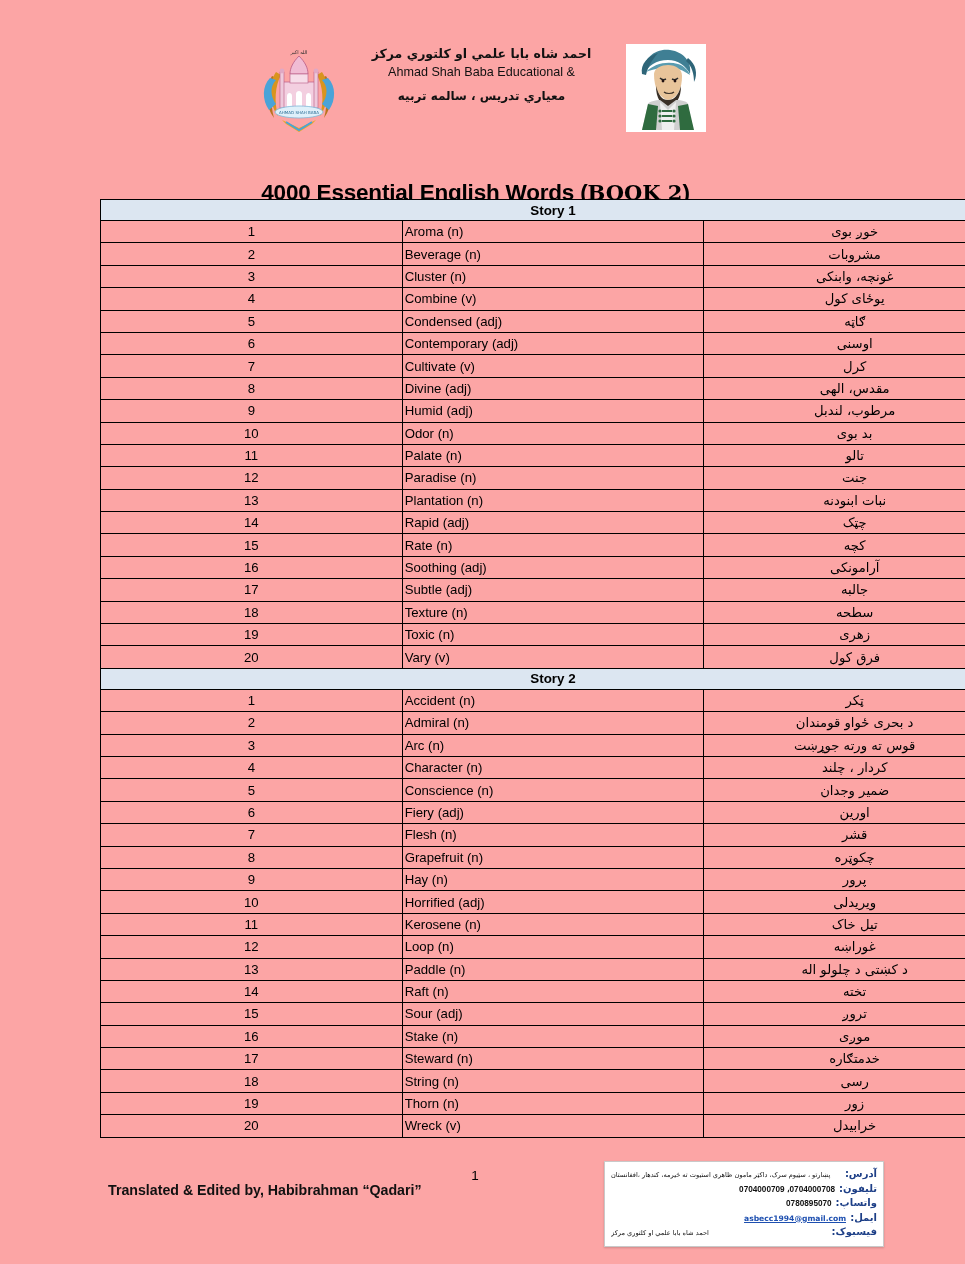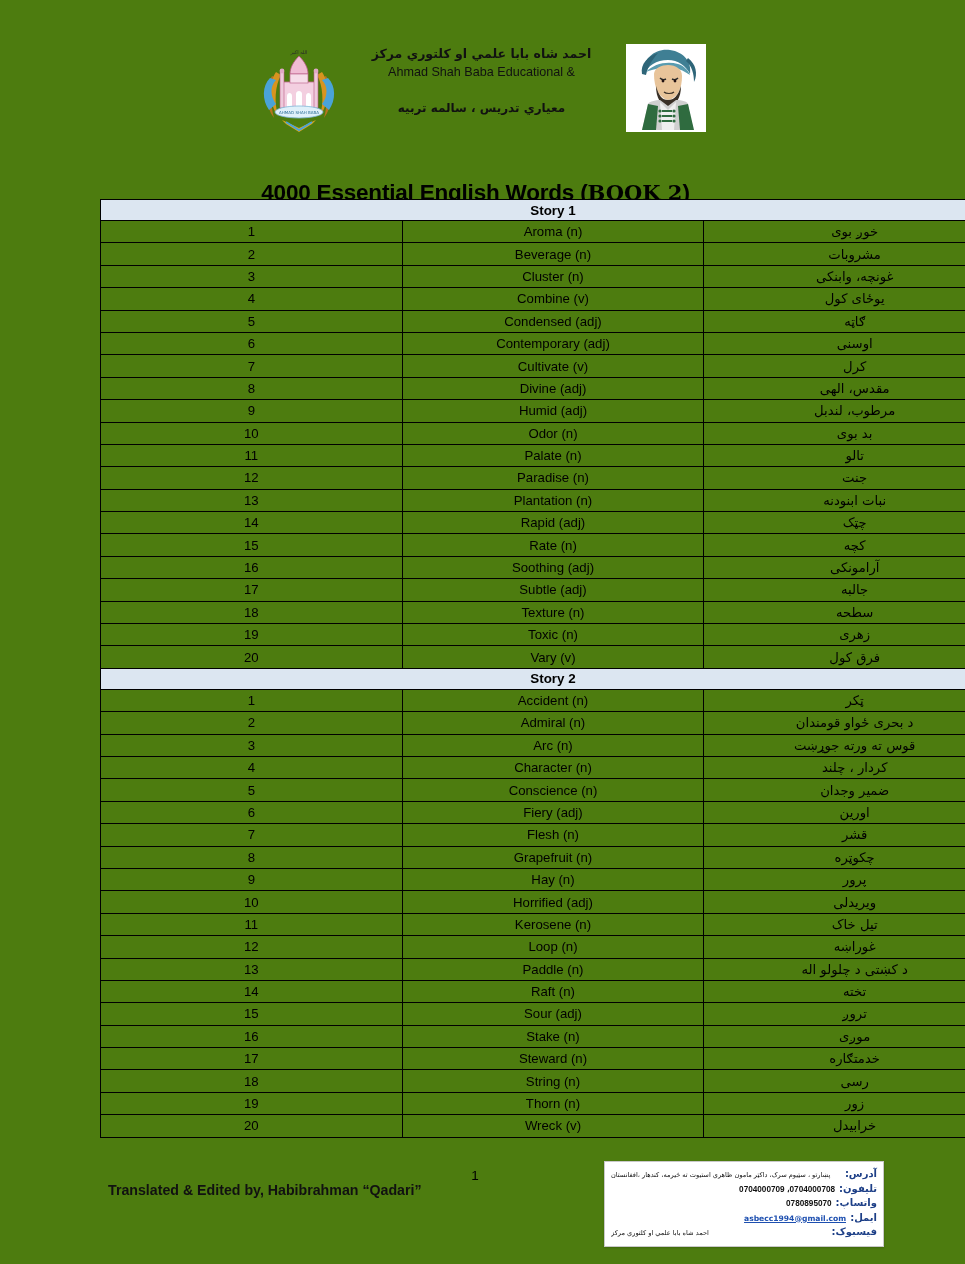--- a/index.html
+++ b/index.html
@@ -5,21 +5,21 @@
   * { box-sizing: border-box; }
   html, body {
     margin: 0; padding: 0;
     width: 965px; height: 1264px;
     background: #ffffff;
     font-family: "Liberation Sans", sans-serif;
   }
   .page {
     position: relative;
     width: 965px; height: 1264px;
-    background: #4d7c0f;
+    background: #fca5a5;
     overflow: hidden;
   }
 
   
   .header {
     position: absolute;
     left: 0; top: 42px;
     width: 965px;
     height: 100px;
     display: flex;
@@ -56,21 +56,21 @@
     font-weight: bold;
     font-size: 14.5px;
     letter-spacing: .3px;
   }
   .org-pashto-bottom {
     font-family: "DejaVu Sans", sans-serif;
     direction: rtl;
     font-size: 12px;
     font-weight: bold;
     color: #111;
-    margin-top: 19px;
+    margin-top: 7px;
     white-space: nowrap;
   }
 
   
   .doc-title {
     position: absolute;
     left: 100px; top: 168px;
     width: 751px;
     text-align: center;
     font-family: "Liberation Sans", sans-serif;
@@ -98,21 +98,21 @@
   }
   .vocab-table td {
     border: 1px solid #000;
     height: 22.4px;
     padding: 0 2px;
     font-size: 13.2px;
     color: #000;
     vertical-align: middle;
   }
   .col-num { width: 56px; text-align: center; }
-  .col-word { width: 339px; text-align: center; }
+  .col-word { width: 339px; }
   .col-pashto { width: 356px; text-align: center; }
 
   td.story-head {
     background: #dce6f1;
     text-align: center;
     font-weight: bold;
     font-size: 13.4px;
     height: 21px;
   }
   .pashto {

